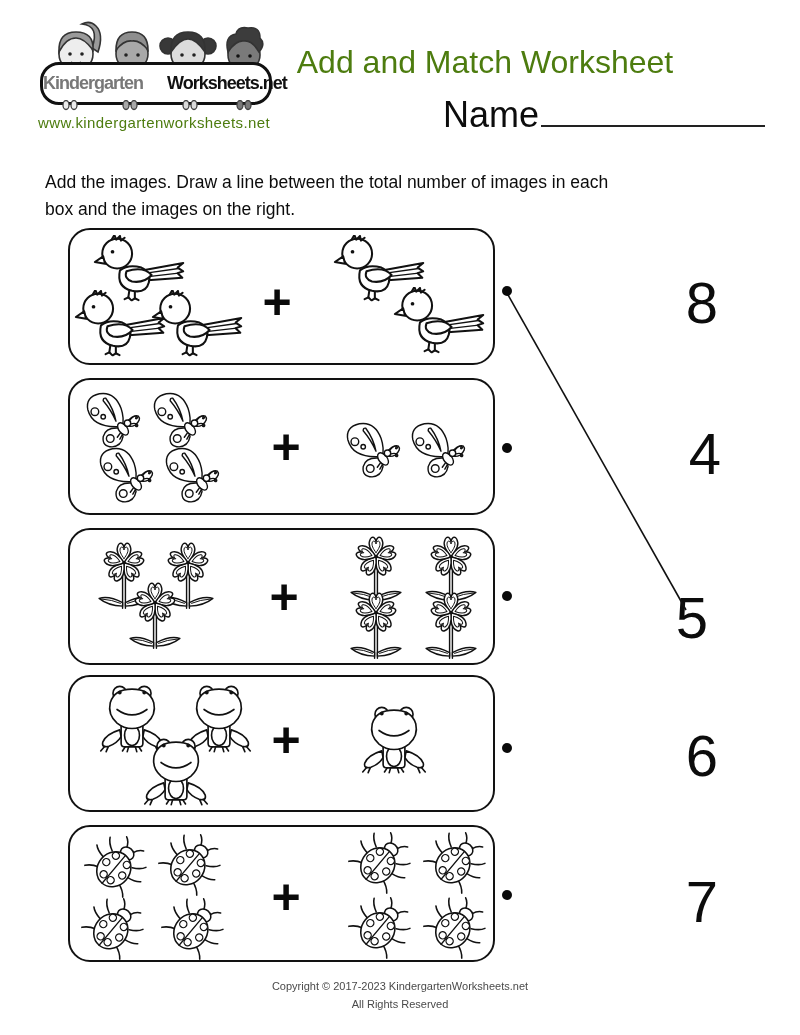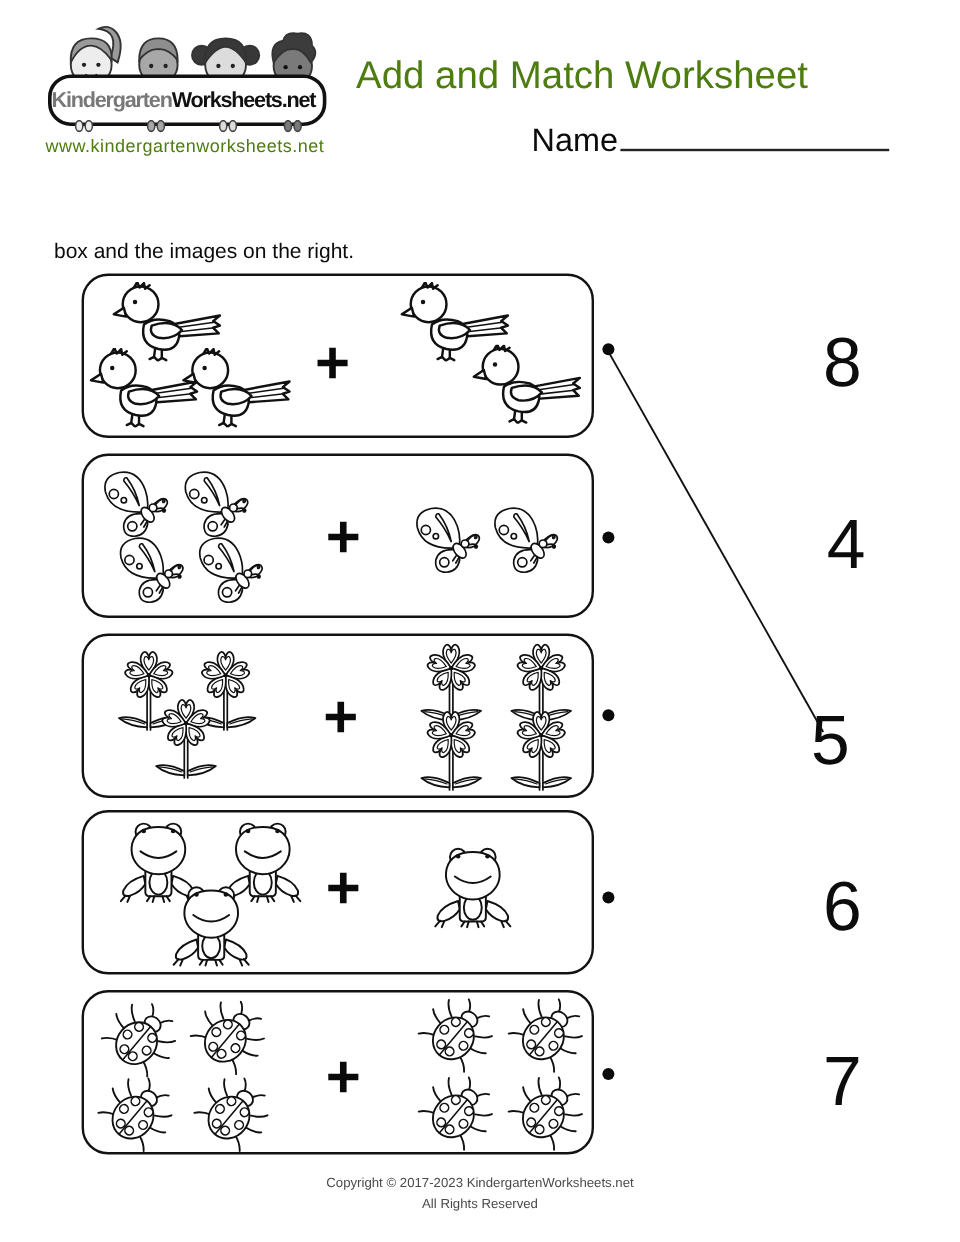--- a/index.html
+++ b/index.html
@@ -11,26 +11,26 @@
   
   .logo{position:absolute;left:40px;top:12px;width:238px;height:102px;}
   .logo-kids{position:absolute;left:0;top:6px;width:238px;height:62px;}
   .logo-banner{
     position:absolute;left:0;top:50px;width:226px;height:37px;
     border:3px solid #111;border-radius:19px;background:#fff;
     display:flex;align-items:center;white-space:nowrap;
     font-weight:700;font-size:18px;letter-spacing:-1px;
   }
   .logo-banner .gray{color:#787878;}
-  .logo-banner .black{color:#111;}
+  .logo-banner .black{color:#111;margin-left:24px;}
   .logo-fingers{position:absolute;left:0;top:88px;width:238px;height:12px;}
   .website{position:absolute;left:38px;top:114px;font-size:15px;color:#4d7c0f;letter-spacing:.4px;}
   .title{position:absolute;left:255px;top:44px;width:460px;text-align:center;
     font-size:32px;font-weight:400;color:#4d7c0f;}
-  .name-row{position:absolute;left:443px;top:94px;font-size:27px;color:#0c0c0c;}
+  .name-row{position:absolute;left:443px;top:94px;font-size:36px;color:#0c0c0c;}
   .name-line{display:inline-block;width:224px;border-bottom:2.5px solid #222;height:30px;margin-left:2px;}
   
   .instructions{position:absolute;left:45px;top:169px;width:720px;
     font-size:17.5px;line-height:27px;color:#0c0c0c;}
   
   .problem-box{position:absolute;left:68px;width:427px;height:137px;
     border:2px solid #121212;border-radius:22px;background:#fff;box-sizing:border-box;}
   .icon{position:absolute;}
   .plus{position:absolute;transform:translate(-50%,-50%);font-size:50px;font-weight:700;color:#0a0a0a;line-height:1;}
   .dot{position:absolute;width:10px;height:10px;border-radius:50%;background:#0a0a0a;}
@@ -199,21 +199,21 @@
     </svg>
   </div>
 
   <div class="website">www.kindergartenworksheets.net</div>
 
   <h1 class="title" style="margin:0">Add and Match Worksheet</h1>
 
   <div class="name-row"><span>Name</span><span class="name-line"></span></div>
 
   <div class="instructions">
-    <br>
+    <span>Add the images. Draw a line between the total number of images in each</span><br>
     <span>box and the images on the right.</span>
   </div>
 
   <div id="problems">
       <div class="problem-box" style="top: 228px;">
         <svg class="icon" width="95" height="67" style="left: 22px; top: 5px;">
           <use href="#sym-bird"></use>
         </svg>
         <svg class="icon" width="95" height="67" style="left: 3px; top: 60px;">
           <use href="#sym-bird"></use>

